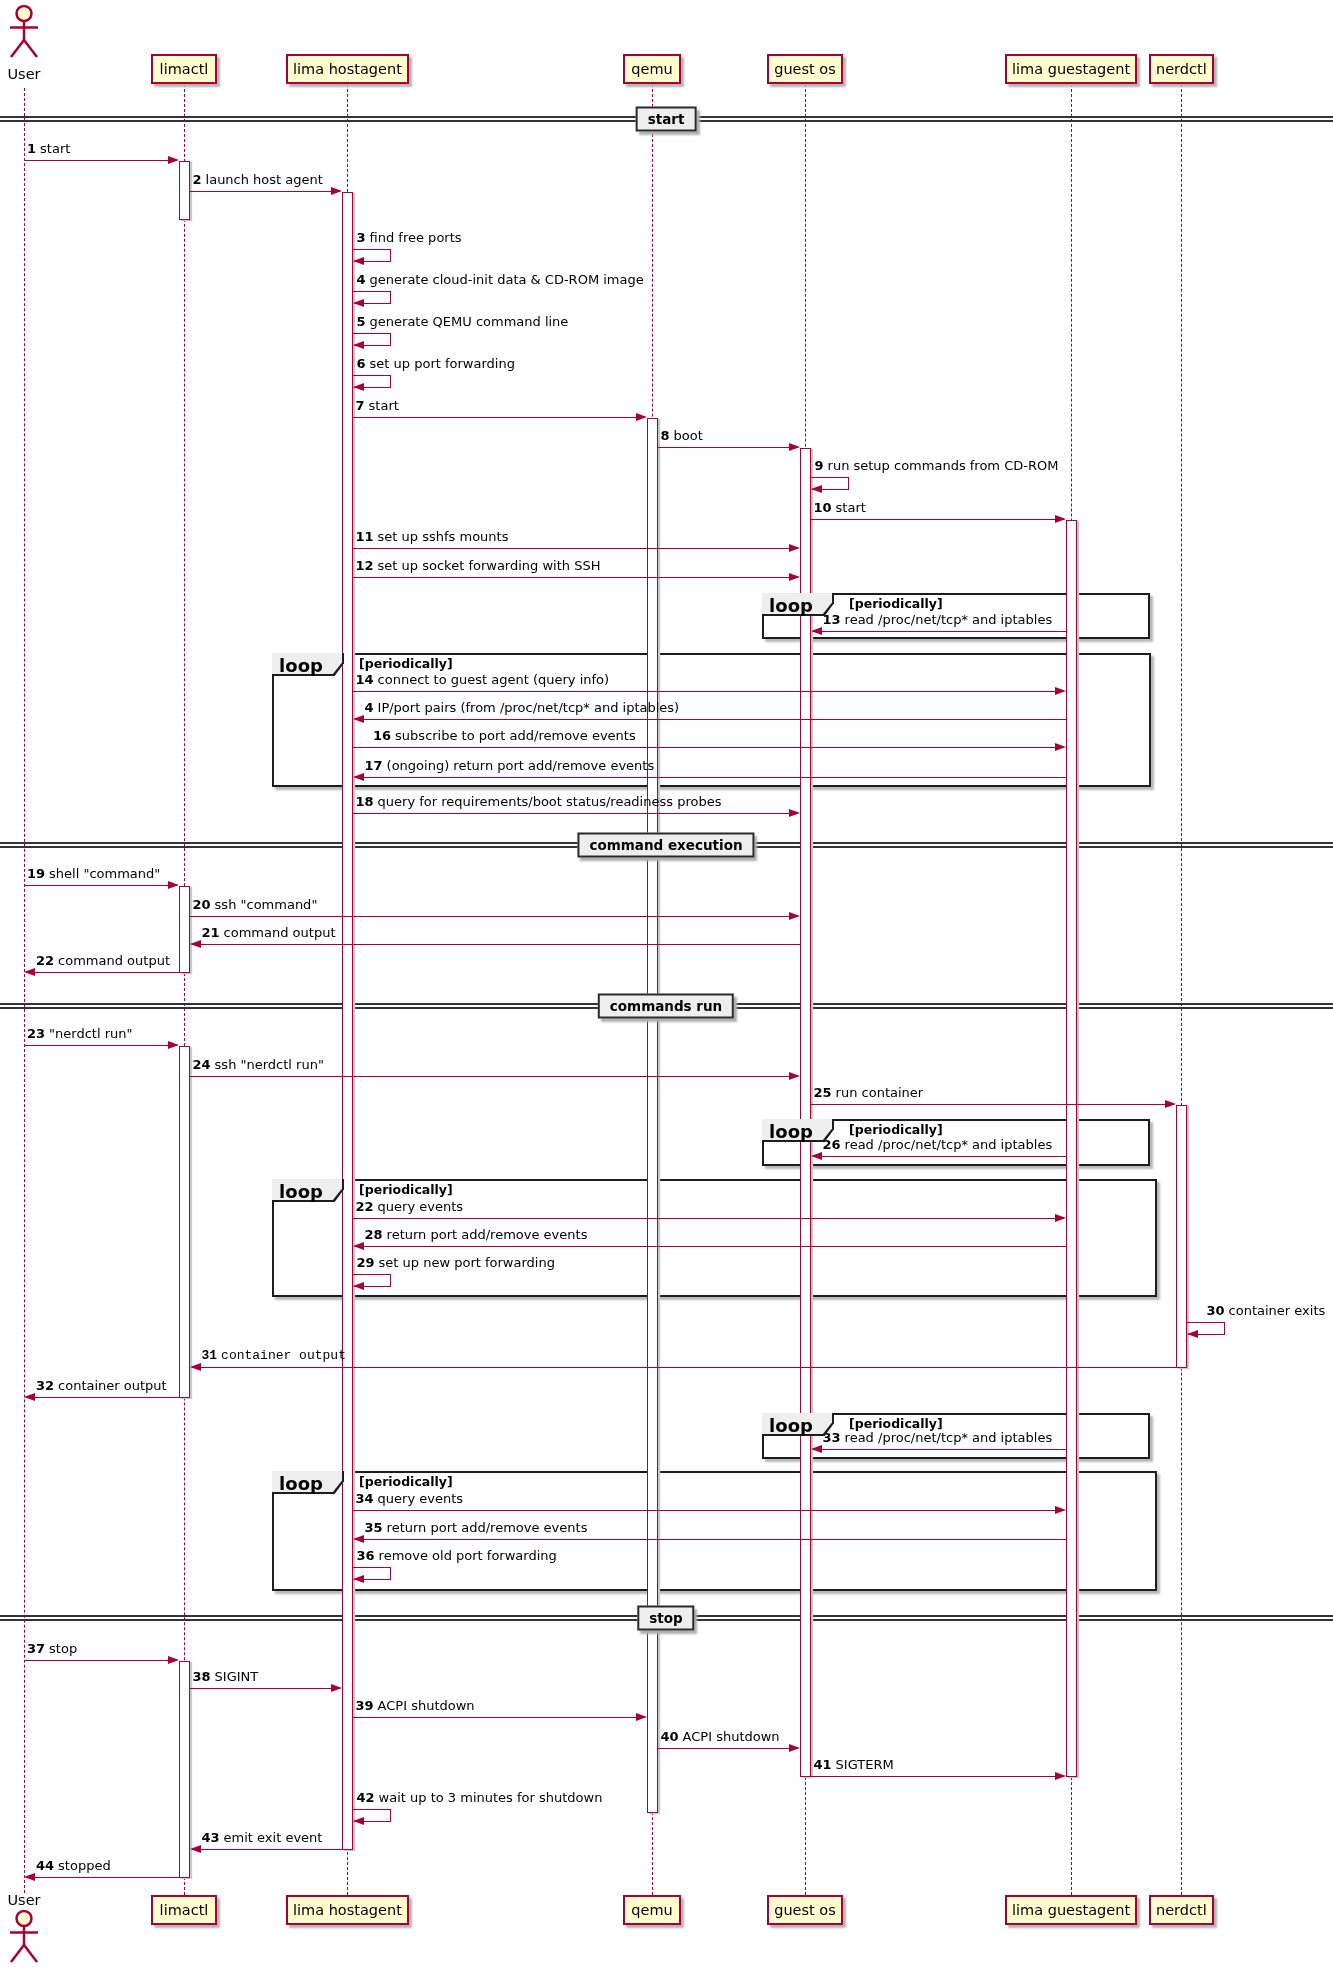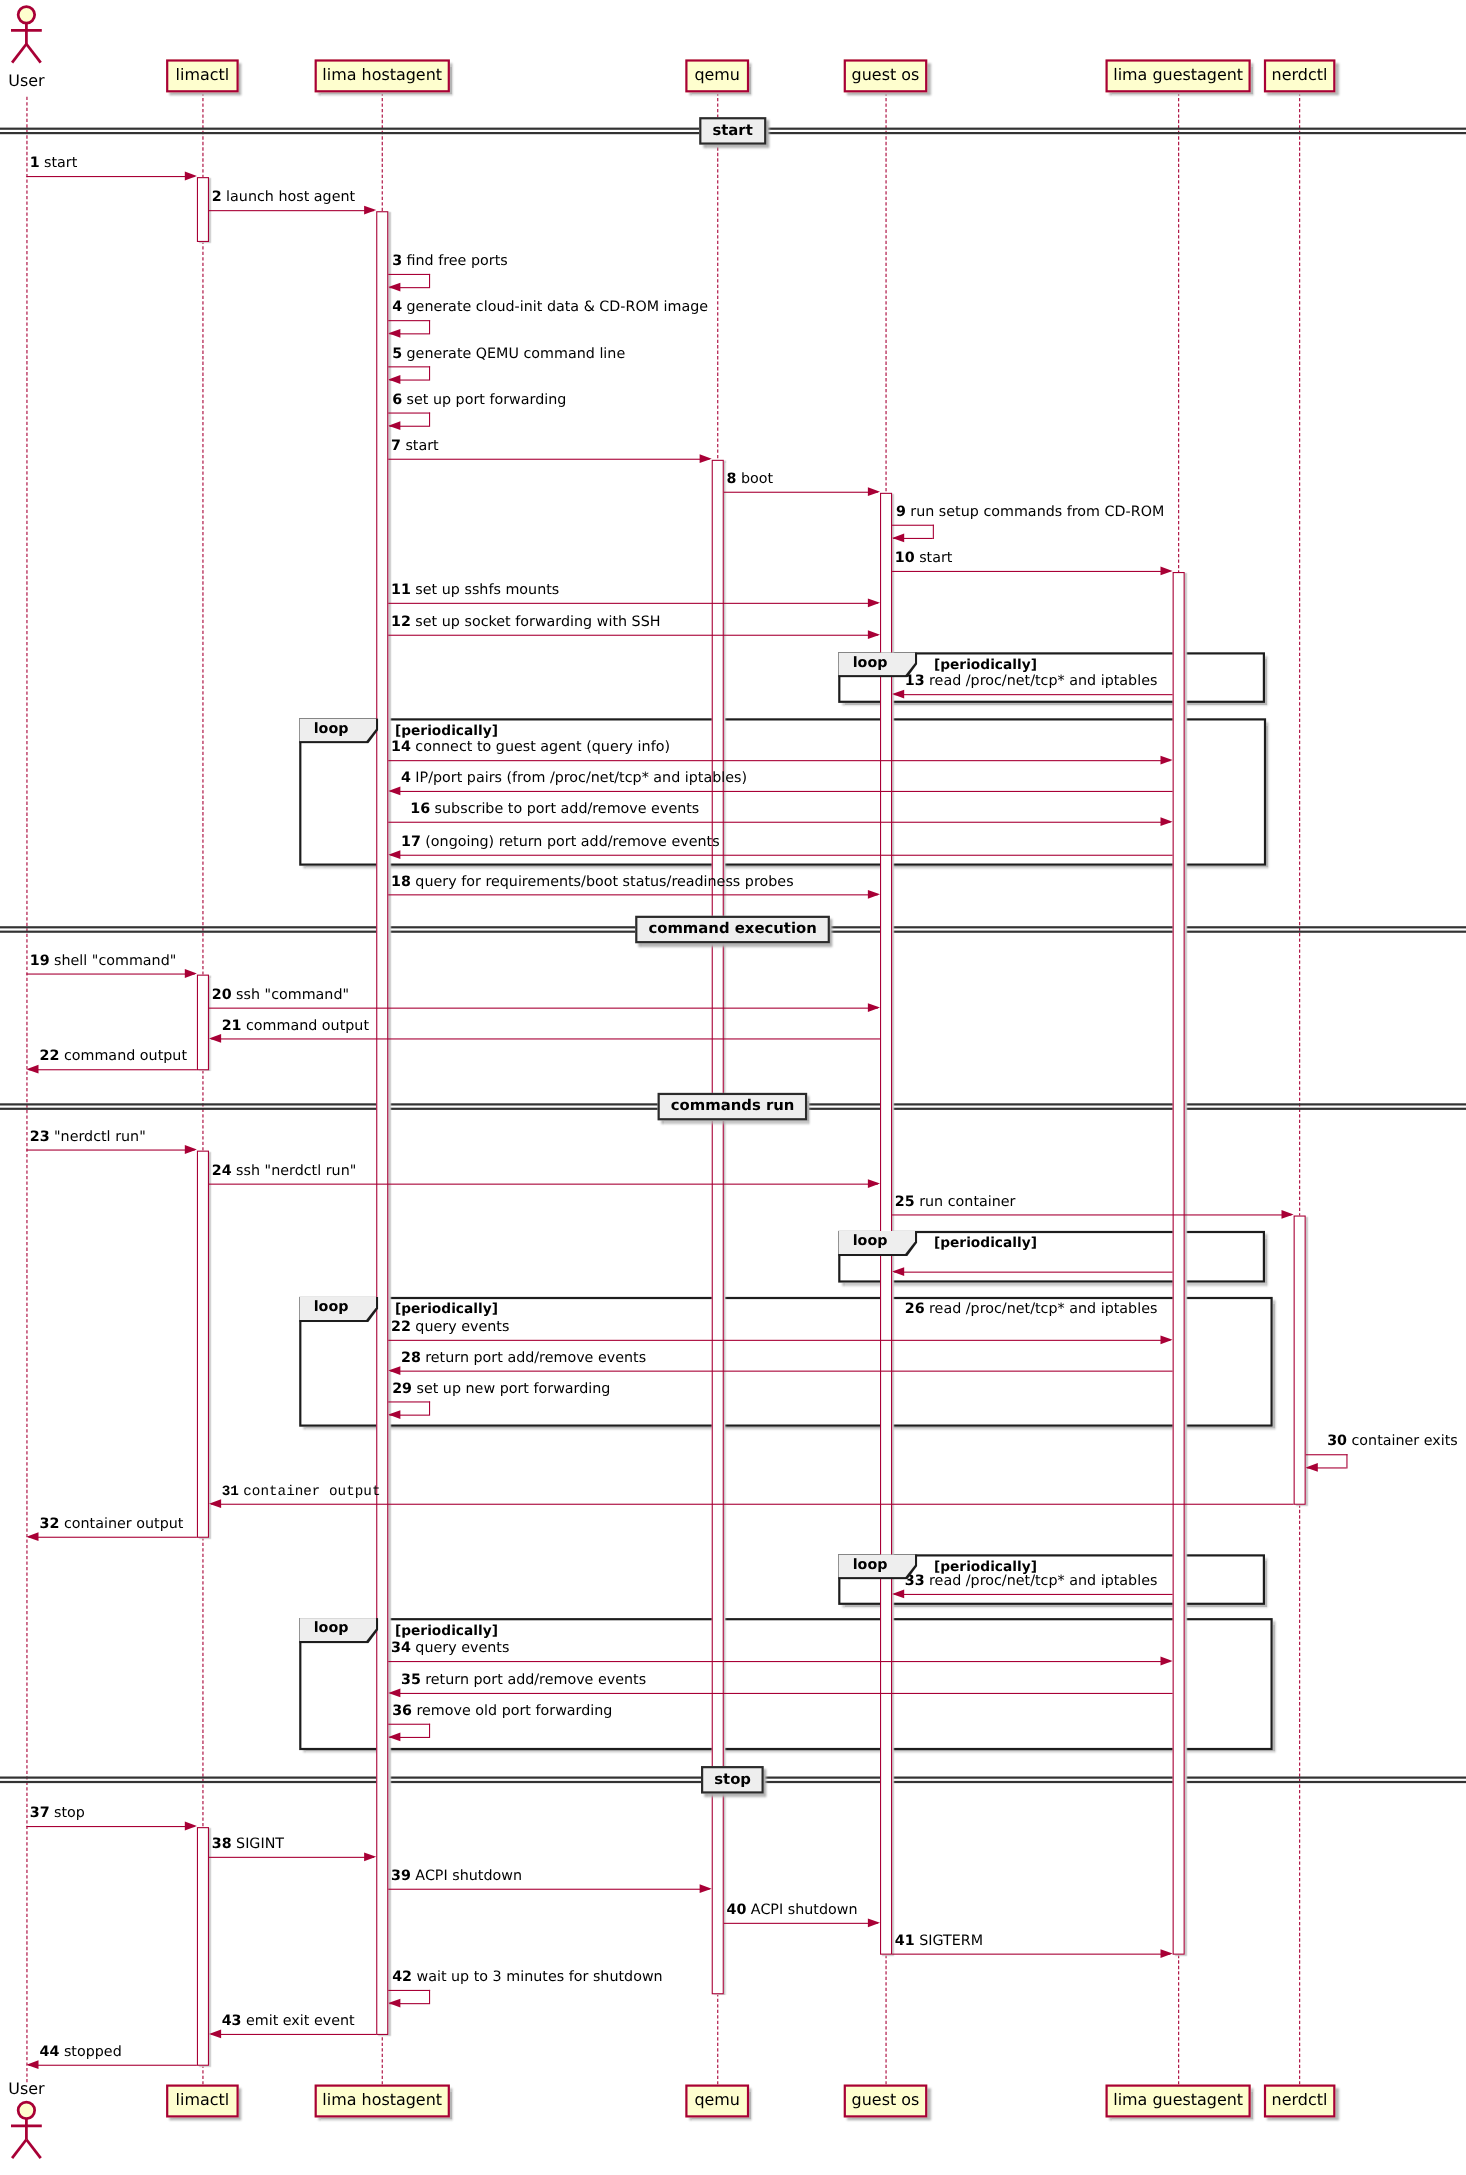--- a/index.html
+++ b/index.html
@@ -14,21 +14,21 @@
   .mline{position:absolute;height:0;border-top:1.5px solid #A80036;z-index:5;}
   .mvert{position:absolute;width:0;border-left:1.5px solid #A80036;z-index:5;}
   .head{position:absolute;width:0;height:0;border-top:4.5px solid transparent;
     border-bottom:4.5px solid transparent;z-index:5;}
   .head.r{border-left:11px solid #A80036;}
   .head.l{border-right:11px solid #A80036;}
   .mlabel{position:absolute;font-size:13px;line-height:16px;white-space:nowrap;z-index:6;}
   .mlabel b{margin-right:4px;}
   .pent1{position:absolute;z-index:6;clip-path:polygon(0 0,100% 0,100% 45%,87% 100%,0 100%);background:#1d1d1d;}
   .pent2{position:absolute;z-index:6;clip-path:polygon(0 0,100% 0,100% 45%,87% 100%,0 100%);background:#EEEEEE;}
-  .looplabel{position:absolute;z-index:6;font-weight:bold;font-size:13px;width:58px;text-align:center;}
+  .looplabel{position:absolute;z-index:6;font-weight:bold;font-size:18px;width:58px;text-align:center;}
   .guard{position:absolute;z-index:6;font-weight:bold;font-size:12.5px;white-space:nowrap;}
   .divbox{position:absolute;z-index:7;transform:translate(-50%,-50%);background:#EEEEEE;
     border:2px solid #2b2b2b;box-shadow:3px 3px 2px #b0b0b0;padding:2px 10px 3px;
     font-weight:bold;font-size:13.5px;white-space:nowrap;}
   .pbox{position:absolute;height:30px;box-sizing:border-box;background:#FEFECE;
     border:2px solid #A80036;box-shadow:3px 3px 2px #b4b4b4;display:flex;align-items:center;
     justify-content:center;font-size:14.5px;white-space:nowrap;z-index:8;padding:0 5px;}
   .actorlabel{position:absolute;transform:translateX(-50%);font-size:14.5px;z-index:8;white-space:nowrap;}
   .actorfig{position:absolute;z-index:8;}
 </style>
@@ -146,21 +146,21 @@
     <div class="head r" style="left: 167.5px; top: 1041px;"></div>
     <div class="mlabel" style="left: 27px; top: 1026px;"><b>23</b><span>"nerdctl run"</span></div>
     <div class="mline" style="left: 189.5px; top: 1076px; width: 608px;"></div>
     <div class="head r" style="left: 788.5px; top: 1072px;"></div>
     <div class="mlabel" style="left: 192.5px; top: 1057px;"><b>24</b><span>ssh "nerdctl run"</span></div>
     <div class="mline" style="left: 810.5px; top: 1104px; width: 363px;"></div>
     <div class="head r" style="left: 1164.5px; top: 1100px;"></div>
     <div class="mlabel" style="left: 813.5px; top: 1085px;"><b>25</b><span>run container</span></div>
     <div class="mline" style="left: 812.5px; top: 1156px; width: 253px;"></div>
     <div class="head l" style="left: 810.5px; top: 1152px;"></div>
-    <div class="mlabel" style="left: 822.5px; top: 1137px; margin-top: 46px;"><b>26</b><span>read /proc/net/tcp* and iptables</span></div>
+    <div class="mlabel" style="left: 822.5px; top: 1137px;"><b>26</b><span>read /proc/net/tcp* and iptables</span></div>
     <div class="mline" style="left: 352.5px; top: 1218px; width: 711px;"></div>
     <div class="head r" style="left: 1054.5px; top: 1214px;"></div>
     <div class="mlabel" style="left: 355.5px; top: 1199px;"><b>22</b><span>query events</span></div>
     <div class="mline" style="left: 354.5px; top: 1246px; width: 711px;"></div>
     <div class="head l" style="left: 352.5px; top: 1242px;"></div>
     <div class="mlabel" style="left: 364.5px; top: 1227px;"><b>28</b><span>return port add/remove events</span></div>
     <div class="mline" style="left: 352.5px; top: 1274px; width: 38px;"></div>
     <div class="mvert" style="left: 389.5px; top: 1274px; height: 13px;"></div>
     <div class="mline" style="left: 353.5px; top: 1286px; width: 36px;"></div>
     <div class="head l" style="left: 352.5px; top: 1282px;"></div>

